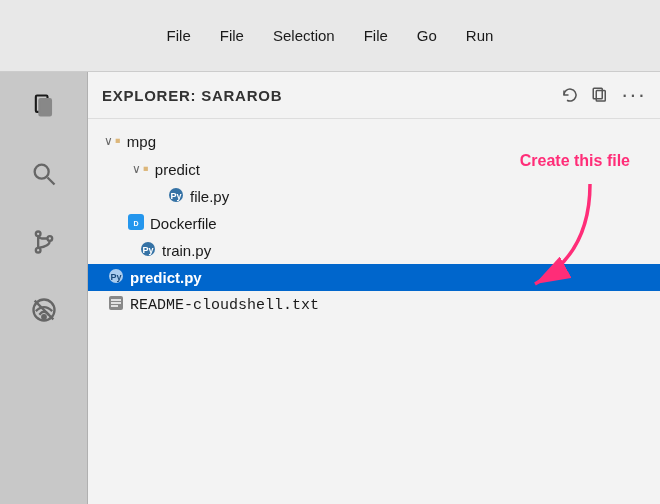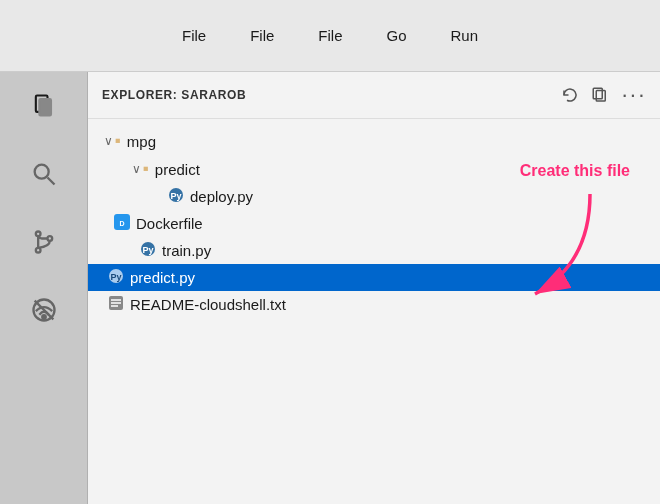--- a/index.html
+++ b/index.html
@@ -12,21 +12,21 @@
     }
 
     
     .menubar {
       width: 660px;
       height: 72px;
       background: #e8e8e8;
       display: flex;
       align-items: center;
       justify-content: center;
-      gap: 32px;
+      gap: 17px;
       border-bottom: 1px solid #ccc;
     }
     .menu-item {
       font-size: 15px;
       color: #1a1a1a;
       font-weight: 400;
       cursor: pointer;
       padding: 4px 6px;
     }
 
@@ -78,21 +78,21 @@
     
     .explorer-header {
       display: flex;
       align-items: center;
       justify-content: space-between;
       padding: 10px 14px;
       background: #f3f3f3;
       border-bottom: 1px solid #ddd;
     }
     .explorer-title {
-      font-size: 12px;
+      font-size: 15px;
       font-weight: 700;
       color: #333;
       letter-spacing: 0.05em;
       text-transform: uppercase;
     }
     .explorer-icons {
       display: flex;
       gap: 12px;
       align-items: center;
     }
@@ -119,21 +119,21 @@
       user-select: none;
     }
     .tree-item.selected {
       background: #0066cc;
       color: white;
     }
 
     
     .annotation {
       position: absolute;
-      top: 90px;
+      top: 80px;
       right: 30px;
       pointer-events: none;
     }
     .annotation-text {
       font-size: 16px;
       font-weight: 700;
       color: #ff2d78;
       text-align: right;
       white-space: nowrap;
       margin-bottom: 4px;
@@ -144,20 +144,21 @@
       padding-right: 10px;
     }
     .chevron { color: #666; font-size: 12px; margin-right: 2px; }
   </style>
 </head>
 <body>
 
 <div class="menubar">
   <span class="menu-item">File</span>
   <span class="menu-item">File</span>
+  <span class="menu-item">Selection</span>
   <span class="menu-item">File</span>
   <span class="menu-item">Go</span>
   <span class="menu-item">Run</span>
 </div>
 
 <div class="main">
 
   <div class="activity-bar">
 
     <div class="activity-icon active">
@@ -234,24 +235,24 @@
         <span>predict</span>
       </div>
 
       <div class="tree-item" style="padding-left: 80px;">
         <span style="margin-right:6px;">
           <svg width="16" height="16" viewBox="0 0 16 16">
             <circle cx="8" cy="8" r="7" fill="#3572A5"></circle>
             <text x="8" y="12" text-anchor="middle" fill="white" font-size="9" font-weight="bold">Py</text>
           </svg>
         </span>
-        <span>deploy.py</span>
-      </div>
-
-      <div class="tree-item" style="padding-left: 26px;">
+        <span>file.py</span>
+      </div>
+
+      <div class="tree-item" style="padding-left: 40px;">
         <span style="margin-right:6px;">
           <svg width="16" height="16" viewBox="0 0 16 16">
             <rect width="16" height="16" rx="3" fill="#2496ED"></rect>
             <text x="8" y="12" text-anchor="middle" fill="white" font-size="7" font-weight="bold">D</text>
           </svg>
         </span>
         <span>Dockerfile</span>
       </div>
 
       <div class="tree-item" style="padding-left: 52px;">
@@ -264,24 +265,24 @@
         <span>train.py</span>
       </div>
 
       <div class="tree-item selected" style="padding-left: 20px;">
         <span style="margin-right:6px;">
           <svg width="16" height="16" viewBox="0 0 16 16">
             <circle cx="8" cy="8" r="7" fill="#aaccee"></circle>
             <text x="8" y="12" text-anchor="middle" fill="#1a4a7a" font-size="9" font-weight="bold">Py</text>
           </svg>
         </span>
-        <span style="font-weight:400;">predict.py</span>
-      </div>
-
-      <div class="tree-item" style="padding-left: 20px;">
+        <span style="font-weight:700;">predict.py</span>
+      </div>
+
+      <div class="tree-item" style="padding-left: 20px; font-family: Liberation Mono, monospace;">
         <span style="margin-right:6px;">
           <svg width="16" height="16" viewBox="0 0 16 16">
             <rect x="1" y="1" width="14" height="14" rx="2" fill="#888"></rect>
             <line x1="3" y1="5" x2="13" y2="5" stroke="white" stroke-width="1.5"></line>
             <line x1="3" y1="8" x2="13" y2="8" stroke="white" stroke-width="1.5"></line>
             <line x1="3" y1="11" x2="10" y2="11" stroke="white" stroke-width="1.5"></line>
           </svg>
         </span>
         <span>README-cloudshell.txt</span>
       </div>

